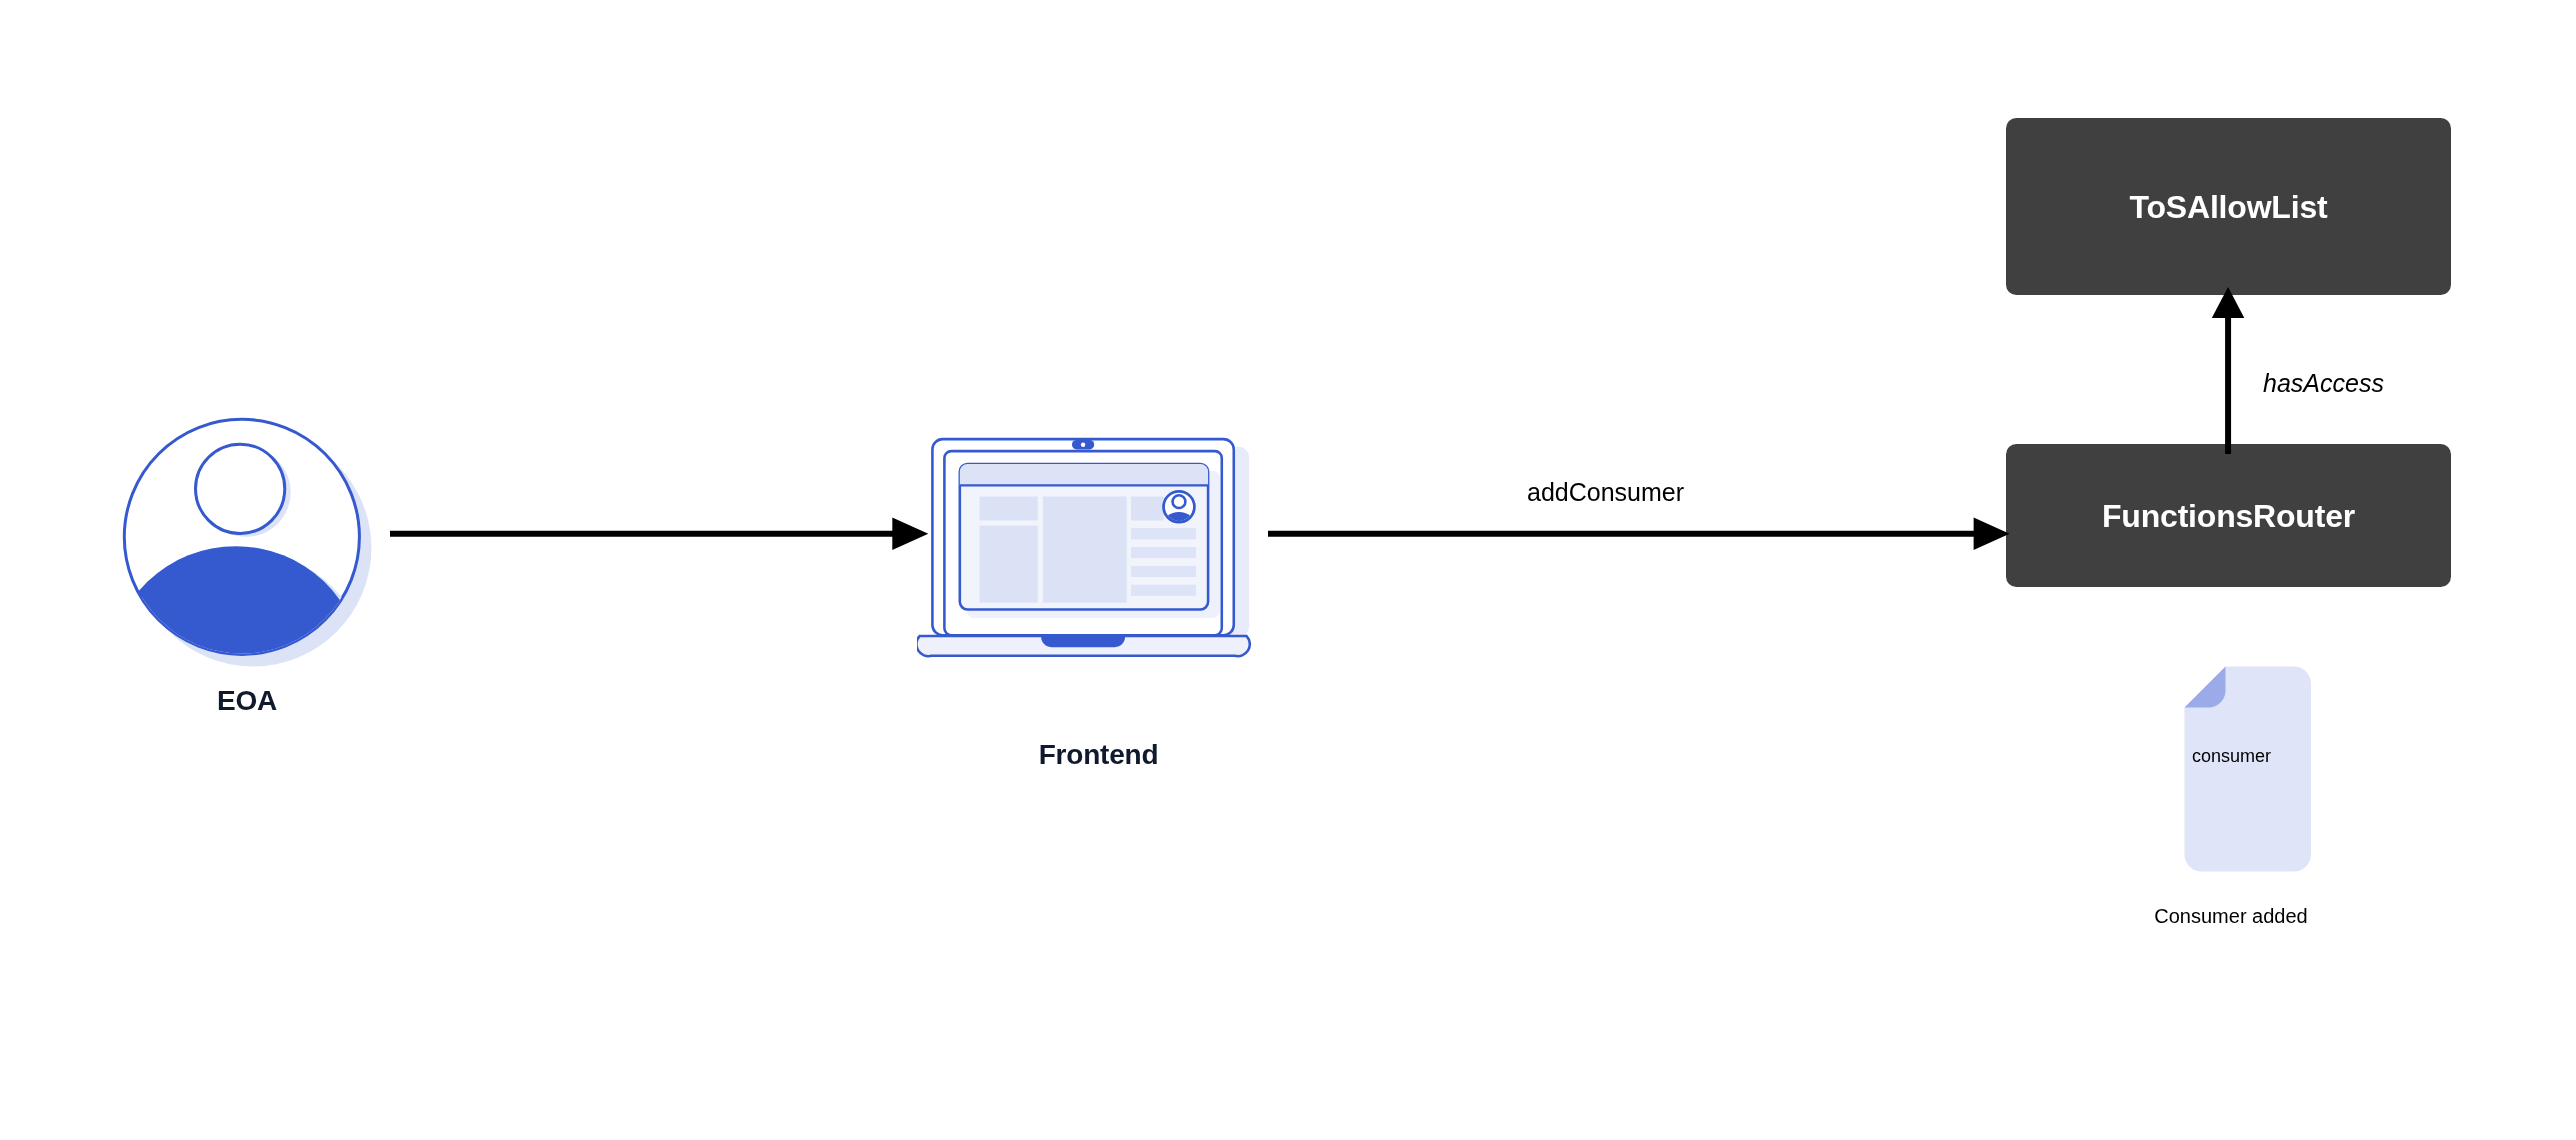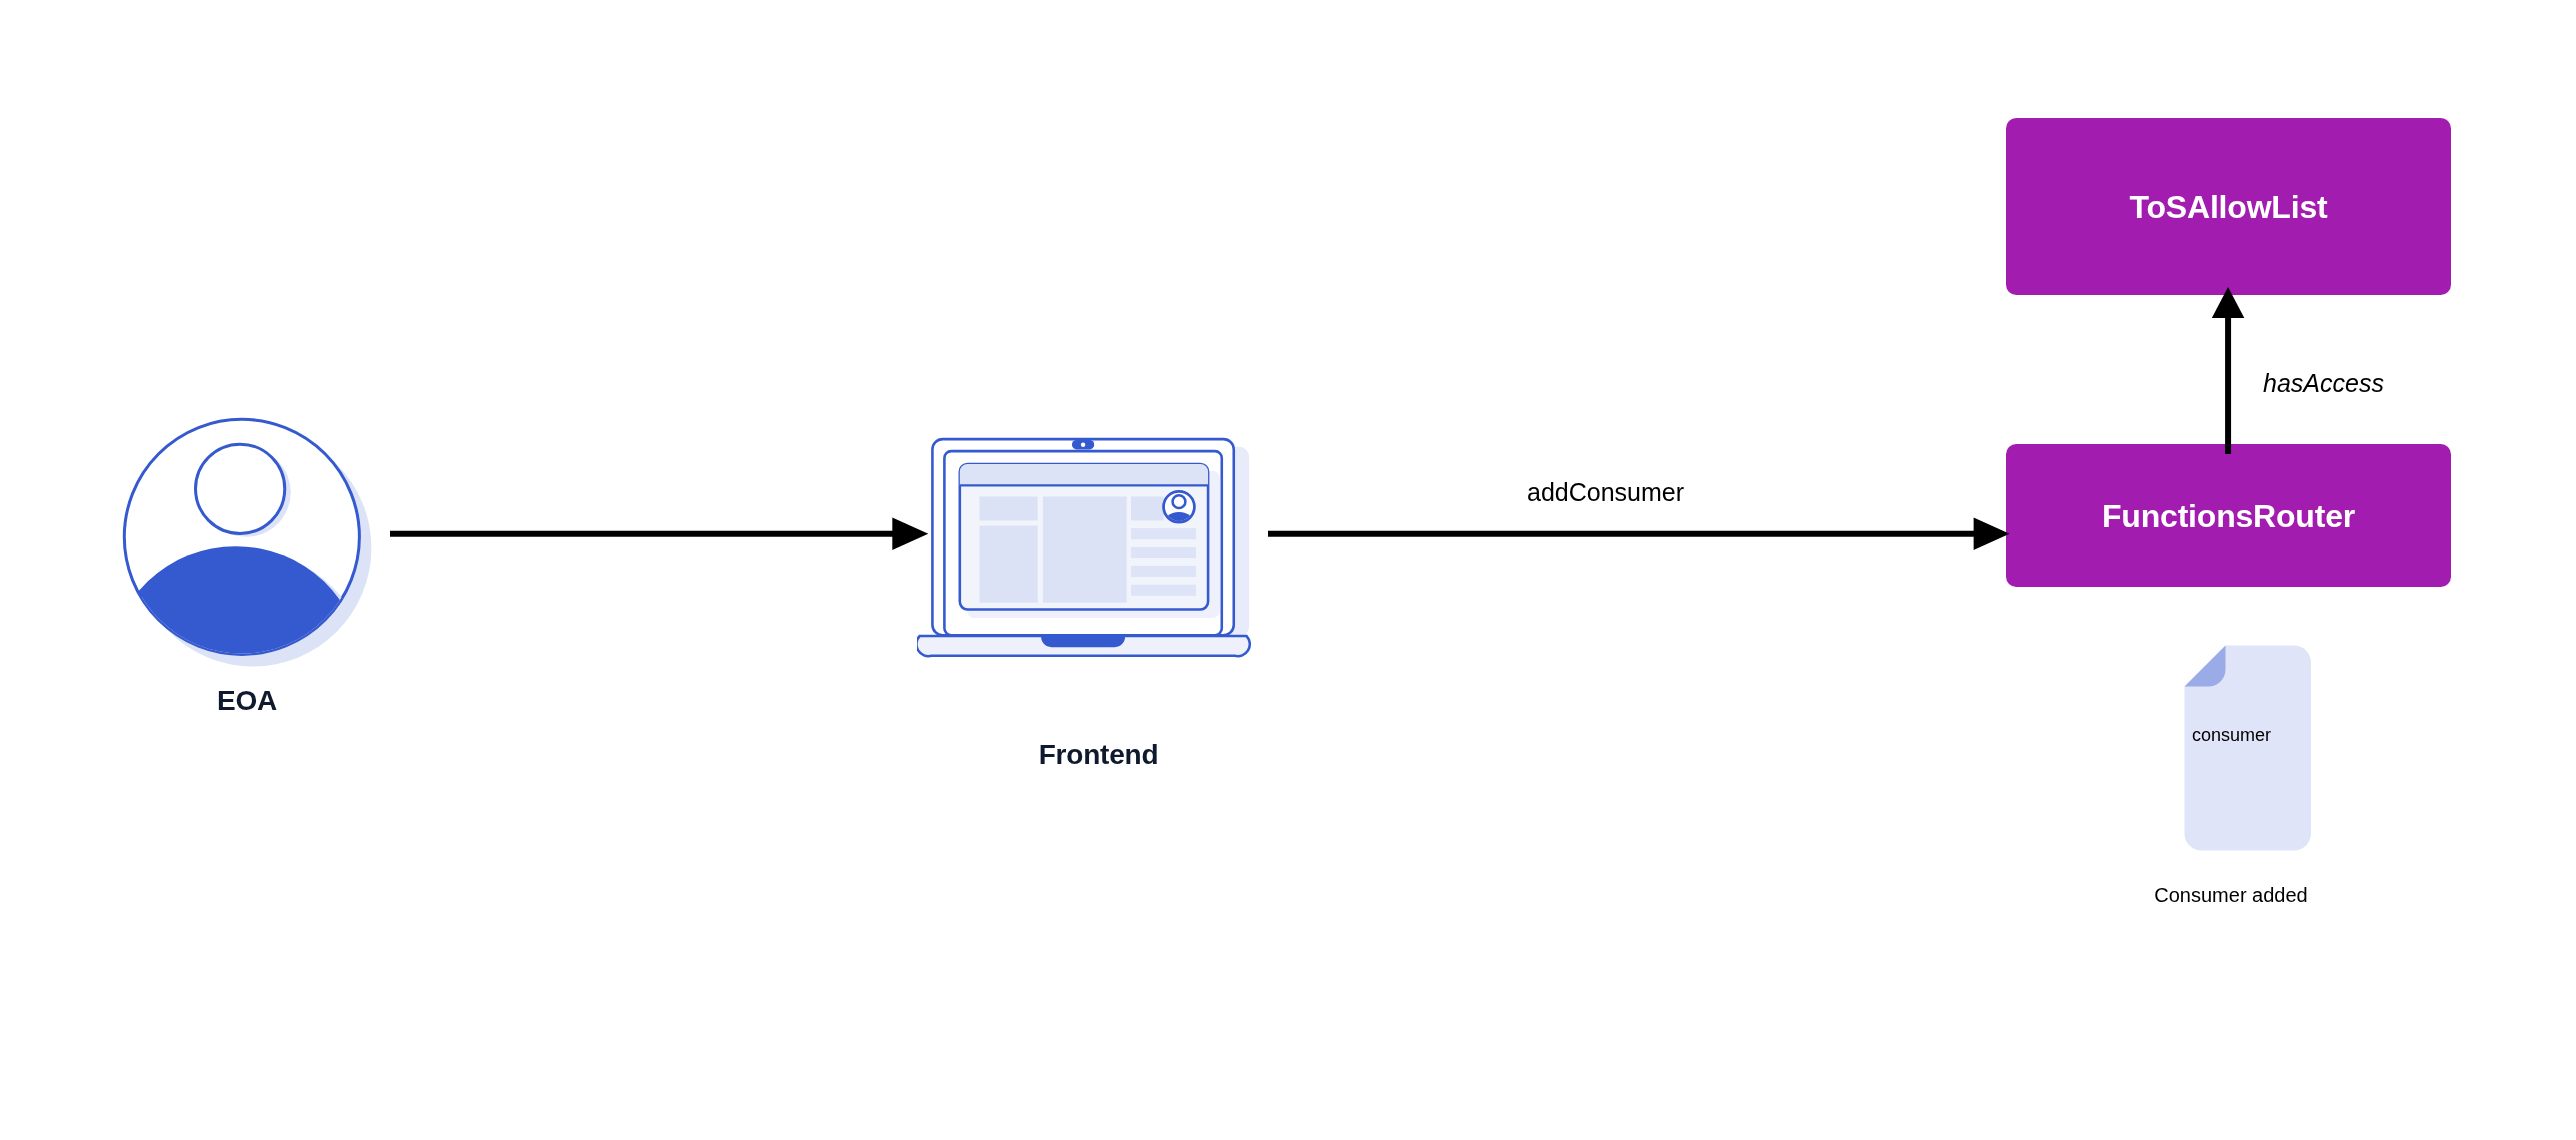--- a/index.html
+++ b/index.html
@@ -40,21 +40,21 @@
   }
 
   
   #frontend-node { left: 917px; top: 428px; width: 368px; height: 360px; }
   #laptop-icon { position: absolute; left: 0; top: 0; width: 363px; height: 244px; }
   #frontend-node .actor-label { width: 363px; top: 267px; margin-top: 44px; }
 
   
   .contract-box {
     position: absolute;
-    background: #a21caf;
+    background: #404040;
     border-radius: 10.3px;
     display: flex;
     align-items: center;
     justify-content: center;
   }
   .contract-box .box-label {
     color: #ffffff;
     font-size: 32px;
     font-weight: bold;
     letter-spacing: -0.2px;
@@ -73,21 +73,21 @@
     position: absolute;
     font-size: 25px;
     color: #000000;
     white-space: nowrap;
     line-height: 1;
   }
   #label-add-consumer { left: 1527px; top: 480px; }
   #label-has-access  { left: 2263px; top: 371px; font-style: italic; }
 
   
-  #consumer-doc-node { left: 2152px; top: 645px; width: 159px; height: 171px; text-decoration: underline; }
+  #consumer-doc-node { left: 2152px; top: 666px; width: 159px; height: 171px; text-decoration: underline; }
   #consumer-doc-icon { position: absolute; left: 0; top: 0; width: 159px; height: 206px; }
   #consumer-doc-text {
     position: absolute;
     left: 0;
     top: 81px;
     width: 159px;
     text-align: center;
     font-size: 18px;
     color: #000000;
     line-height: 1;

